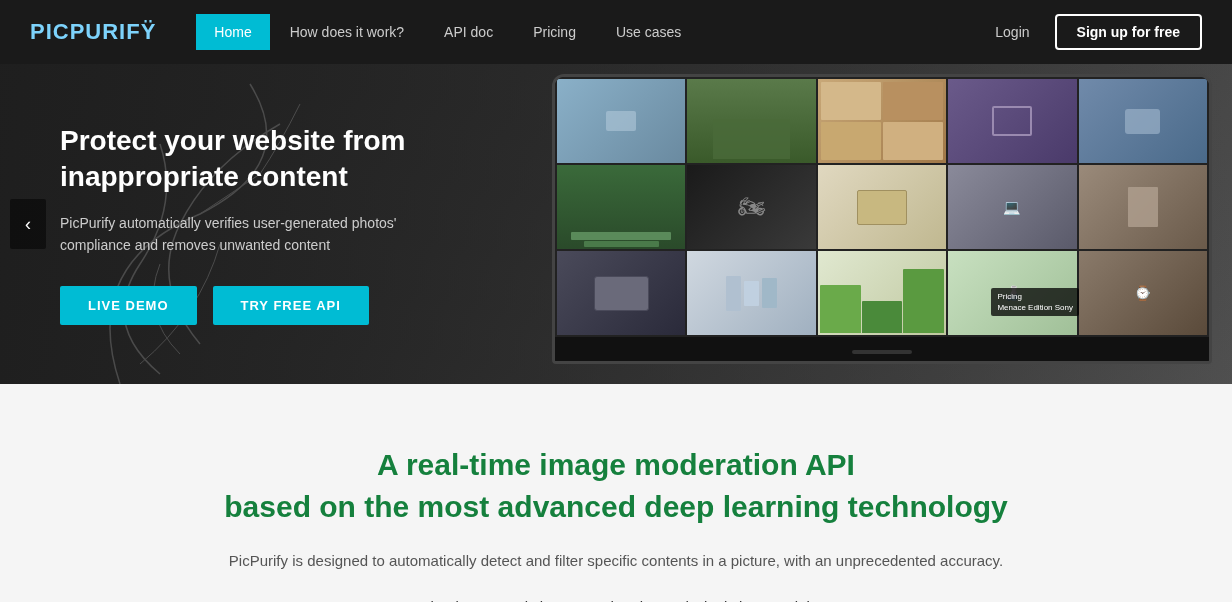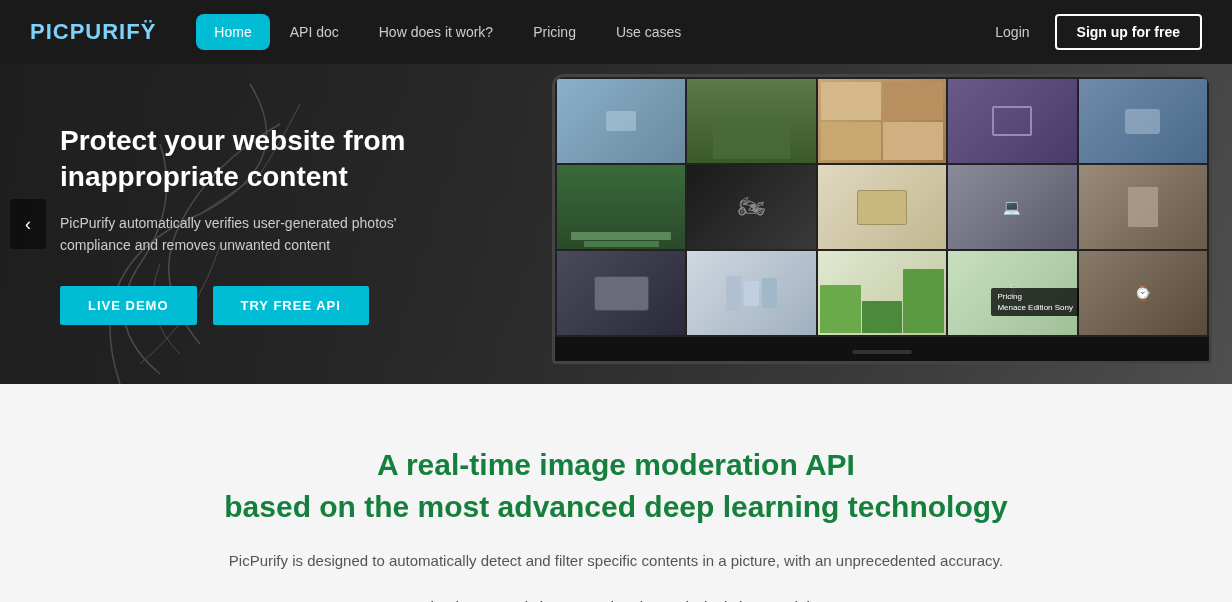--- a/index.html
+++ b/index.html
@@ -34,21 +34,21 @@
       color: #ccc;
       text-decoration: none;
       padding: 0 20px;
       font-size: 14px;
       line-height: 64px;
       cursor: pointer;
     }
     .nav-link.active {
       background-color: #00bcd4;
       color: #fff;
-      border-radius: 8px;
+      border-radius: 0;
       line-height: 36px;
       padding: 0 18px;
     }
     .nav-right {
       display: flex;
       align-items: center;
       gap: 10px;
     }
     .login-link {
       color: #ccc;
@@ -238,22 +238,22 @@
   </style>
 </head>
 <body>
 
 <nav>
   <div class="logo">
     <span>PICPURIFŸ</span>
   </div>
   <div class="nav-links">
     <a class="nav-link active">Home</a>
+    <a class="nav-link">How does it work?</a>
     <a class="nav-link">API doc</a>
-    <a class="nav-link">How does it work?</a>
     <a class="nav-link">Pricing</a>
     <a class="nav-link">Use cases</a>
   </div>
   <div class="nav-right">
     <span class="login-link">Login</span>
     <button class="signup-btn">Sign up for free</button>
   </div>
 </nav>
 
 <section class="hero">

